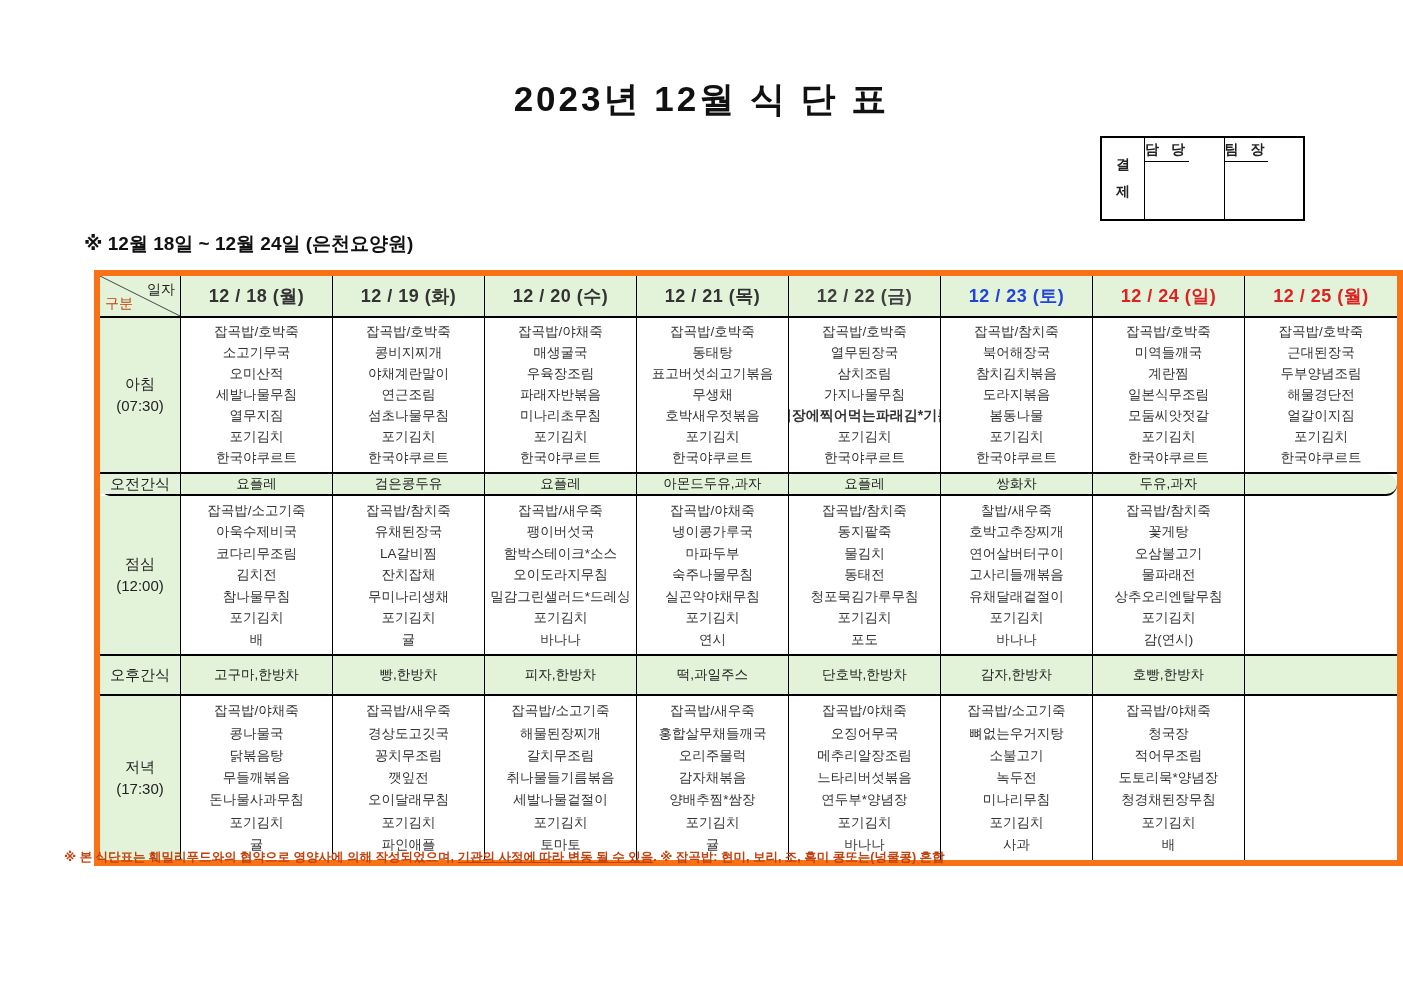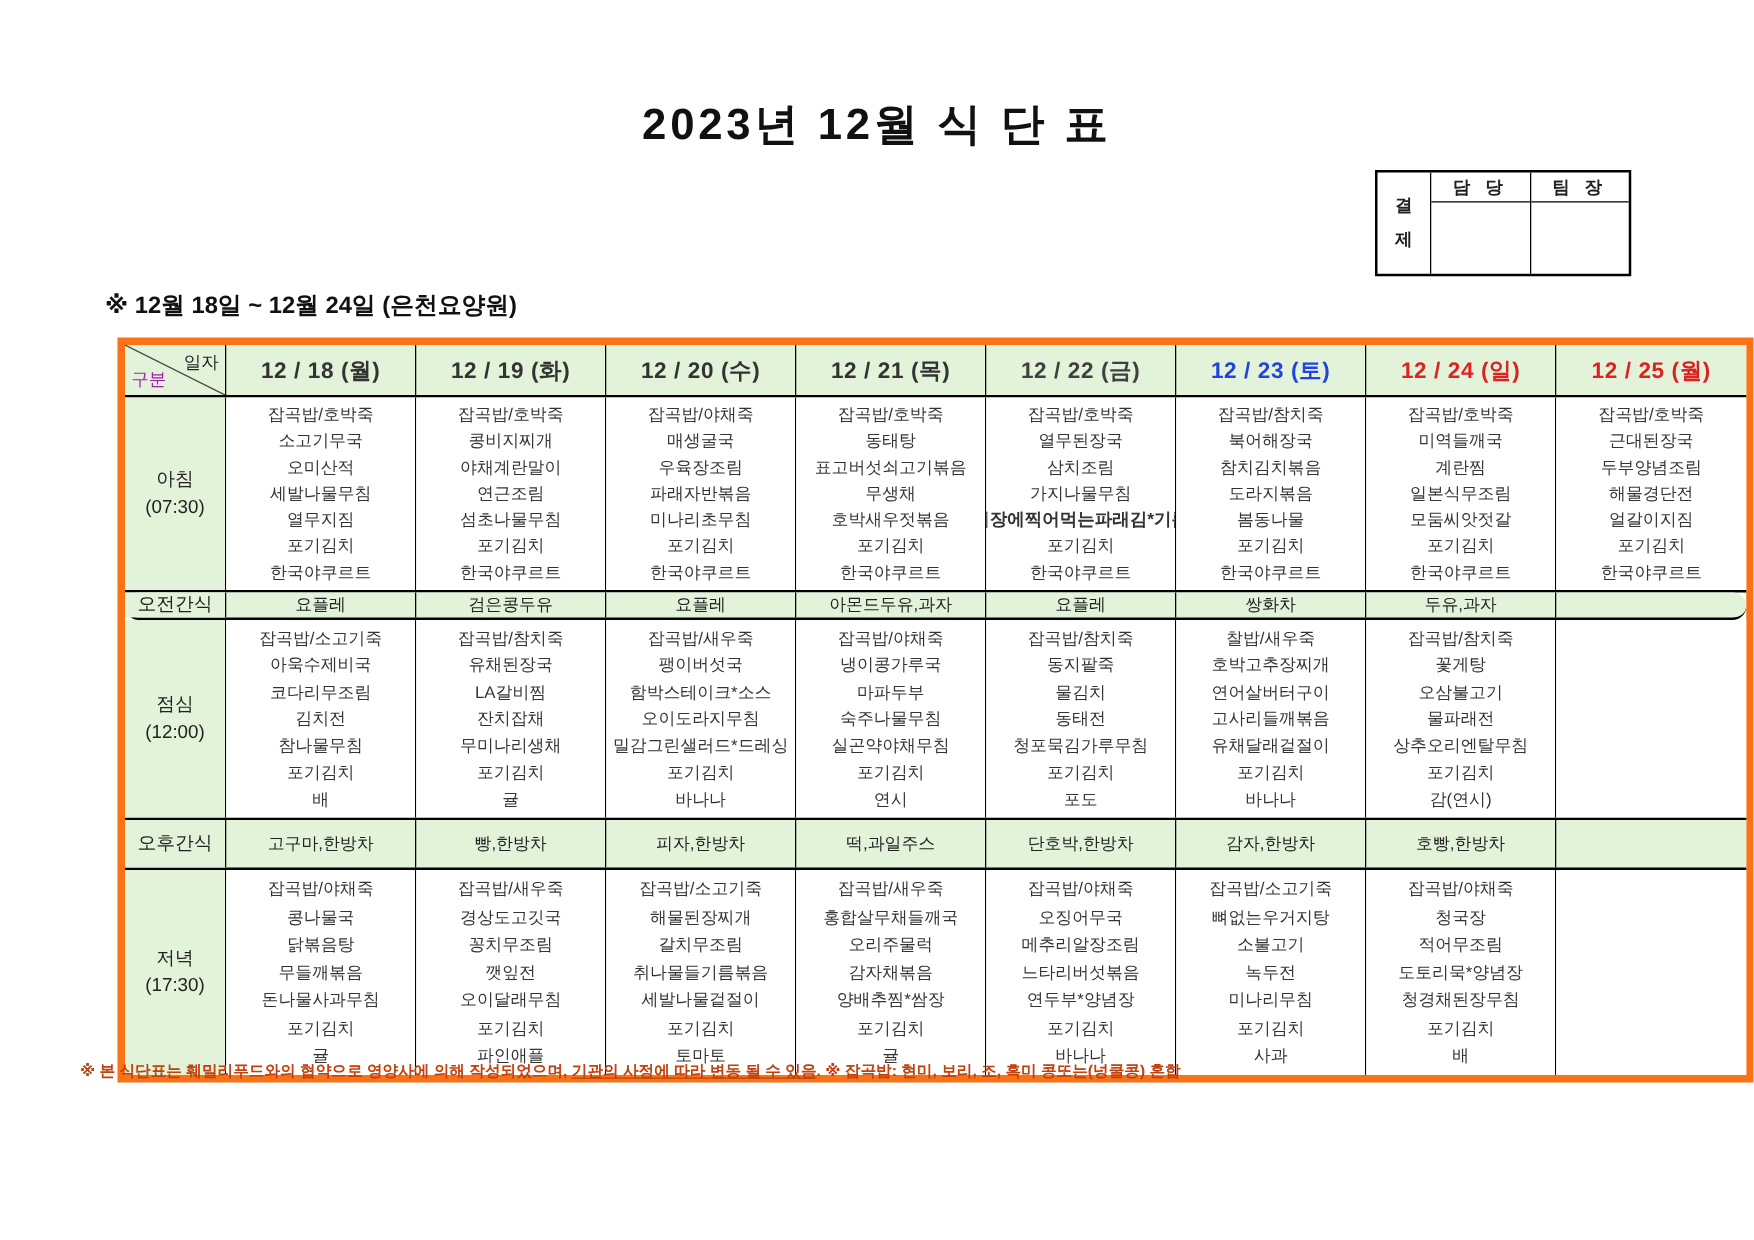--- a/index.html
+++ b/index.html
@@ -9,21 +9,21 @@
   
   .title{position:absolute;top:76px;left:0;width:100%;text-align:center;
          font-size:35px;font-weight:800;letter-spacing:3px;color:#111;}
 
   
   .approval{position:absolute;left:1100px;top:136px;width:205px;height:85px;
             border:2px solid #000;display:flex;box-sizing:border-box;background:#fff;}
   .approval-stamp{width:42px;border-right:1px solid #000;display:flex;flex-direction:column;
                   justify-content:center;align-items:center;gap:9px;font-size:14px;font-weight:800;}
   .approval-cols{flex:1;display:flex;}
-  .approval-col{flex:1;display:flex;flex-direction:column;}
+  .approval-col{flex:1;display:flex;flex-direction:row;}
   .approval-col + .approval-col{border-left:1px solid #000;}
   .approval-head{height:23px;border-bottom:1px solid #000;display:flex;align-items:center;
                  justify-content:center;font-size:14px;font-weight:800;letter-spacing:4px;}
   .approval-body{flex:1;}
 
   
   .subtitle{position:absolute;left:84px;top:231px;font-size:19px;font-weight:800;color:#111;}
 
   
   .menu-table{position:absolute;left:70px;top:270px;border:6px solid #f97316;background:#fff;box-sizing:border-box;margin-left:24px;}
@@ -32,21 +32,21 @@
   .tcell{box-sizing:border-box;border-right:1px solid #000;flex:0 0 152px;width:152px;overflow:hidden;}
   .tcell:last-child{border-right:none;}
   .label-cell{flex:0 0 81px;width:81px;background:#e3f3da;display:flex;flex-direction:column;
               justify-content:center;align-items:center;font-size:15px;line-height:1.45;color:#222;}
   .header-row{background:#e3f3da;}
   .hcell{display:flex;align-items:center;justify-content:center;
          font-size:18px;font-weight:600;letter-spacing:0.5px;color:#333;}
   .corner{position:relative;display:block;}
   .diag{position:absolute;left:0;top:0;width:100%;height:100%;}
   .corner-top{position:absolute;top:3px;right:5px;font-size:14px;color:#222;}
-  .corner-bottom{position:absolute;bottom:3px;left:5px;font-size:14px;color:#a21caf;}
+  .corner-bottom{position:absolute;bottom:3px;left:5px;font-size:14px;color:#c2410c;}
   .meal-cell{display:flex;flex-direction:column;justify-content:space-evenly;align-items:center;
              font-size:13.5px;color:#333;padding:2px 0;background:#fff;}
   .meal-item{white-space:nowrap;}
   .meal-item.small{font-size:14px;font-weight:700;}
   .snack-row{background:#e3f3da;}
   .snack-cell{display:flex;align-items:center;justify-content:center;font-size:13.5px;color:#222;}
 
   
   .footnote{position:absolute;left:64px;top:849px;font-size:12.5px;font-weight:700;color:#c2410c;white-space:nowrap;}
   .footnote .u{text-decoration:underline;}

